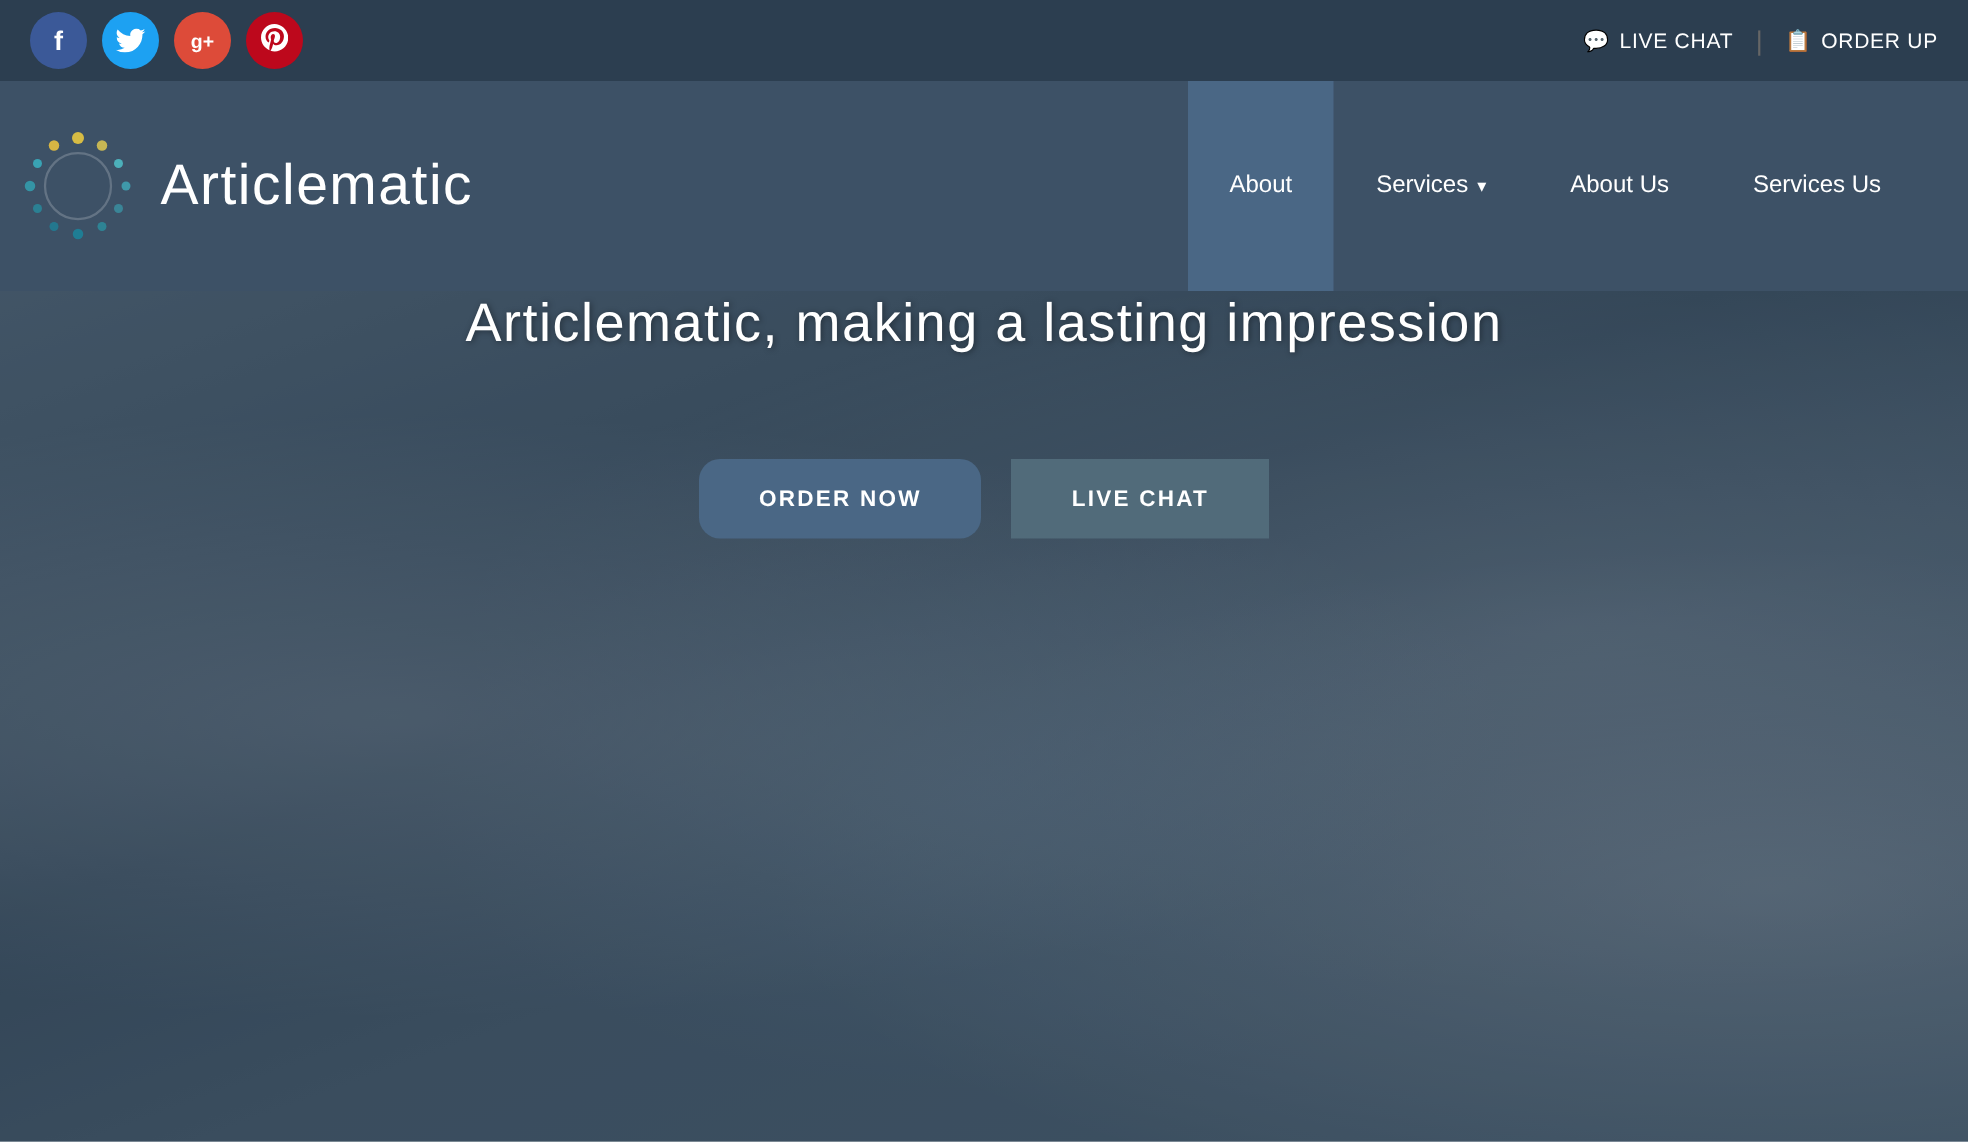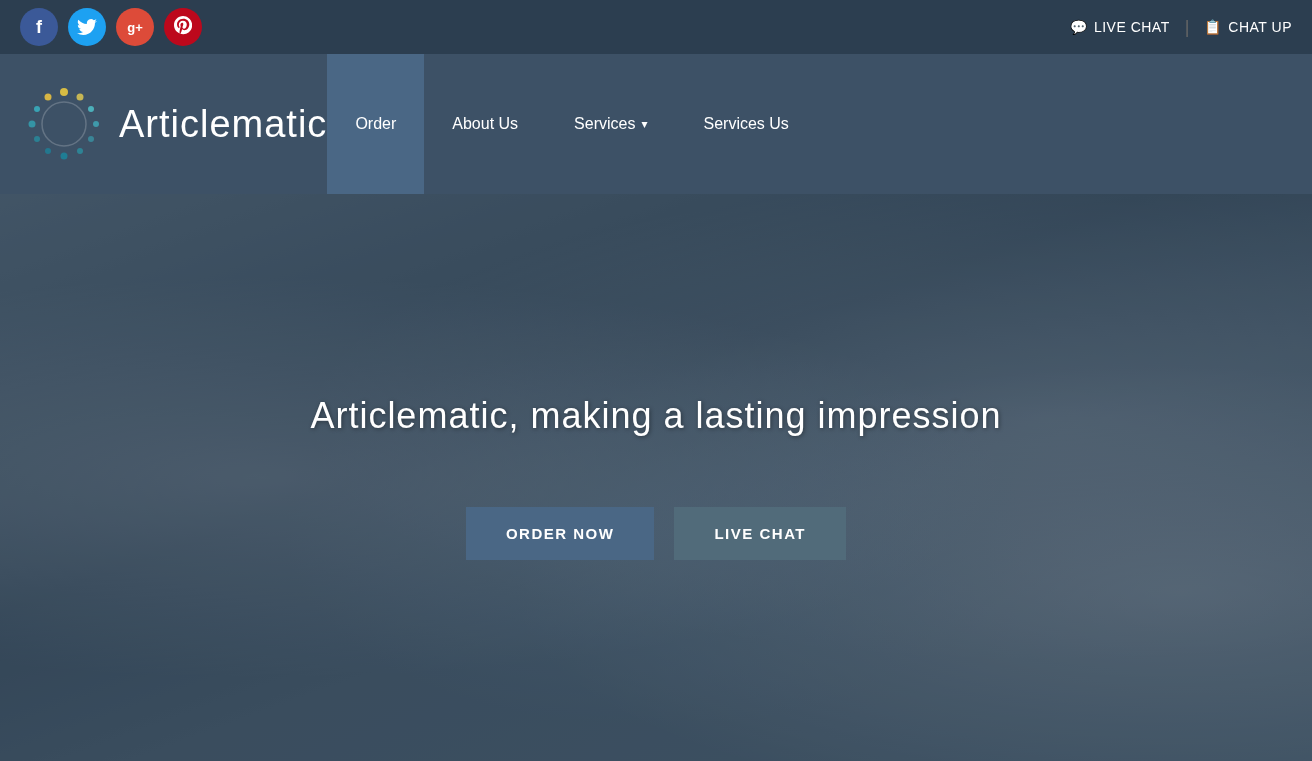--- a/index.html
+++ b/index.html
@@ -58,22 +58,22 @@
       font-size: 14px;
       letter-spacing: 0.5px;
     }
 
     
     .header {
       background: #3d5166;
       height: 140px;
       display: flex;
       align-items: center;
-      justify-content: flex-start;
-      padding: 0 30px 0 24px;
+      justify-content: space-between;
+      padding: 0 30px 0 12px;
     }
     .logo-area {
       display: flex;
       align-items: center;
       gap: 15px;
     }
     .logo-icon {
       width: 80px;
       height: 80px;
     }
@@ -108,21 +108,21 @@
       font-size: 12px;
     }
 
     
     .hero {
       position: relative;
       height: 567px;
       background: #4a6070;
       display: flex;
       align-items: center;
-      justify-content: center;
+      justify-content: flex-start;
       flex-direction: column;
       overflow: hidden;
     }
     
     .hero-photo-sim {
       position: absolute;
       inset: 0;
       background:
         radial-gradient(ellipse at 20% 50%, rgba(180,190,200,0.4) 0%, transparent 50%),
         radial-gradient(ellipse at 50% 60%, rgba(100,130,150,0.5) 0%, transparent 40%),
@@ -159,20 +159,21 @@
       font-size: 15px;
       font-weight: 600;
       letter-spacing: 1.5px;
       border: none;
       cursor: pointer;
       color: white;
       text-transform: uppercase;
     }
     .hero-btn.order {
       background: #4a6785;
+      border-radius: 14px;
     }
     .hero-btn.chat {
       background: #516b7a;
     }
   </style>
 </head>
 <body>
 
 <div class="top-bar">
   <div class="social-icons">
@@ -191,21 +192,21 @@
     </a>
   </div>
   <div class="top-bar-right">
     <a class="top-bar-link" href="#">
       <span>💬</span>
       <span>LIVE CHAT</span>
     </a>
     <span class="divider">|</span>
     <a class="top-bar-link" href="#">
       <span>📋</span>
-      <span>CHAT UP</span>
+      <span>ORDER UP</span>
     </a>
   </div>
 </div>
 
 <div class="header">
   <div class="logo-area">
 
     <svg class="logo-icon" viewBox="0 0 80 80" xmlns="http://www.w3.org/2000/svg">
 
       <circle cx="40" cy="8" r="4" fill="#e8c840" opacity="0.9"></circle>
@@ -221,28 +222,28 @@
       <circle cx="13" cy="25" r="3" fill="#38b8c8" opacity="0.8"></circle>
       <circle cx="24" cy="13" r="3.5" fill="#e8c040" opacity="0.9"></circle>
 
       <circle cx="40" cy="40" r="22" fill="none" stroke="rgba(255,255,255,0.2)" stroke-width="1.5"></circle>
     </svg>
     <span class="logo-text">Articlematic</span>
   </div>
 
   <nav class="nav">
     <a class="nav-item active" href="#">
-      <span>Order</span>
-    </a>
-    <a class="nav-item" href="#">
-      <span>About Us</span>
+      <span>About</span>
     </a>
     <a class="nav-item" href="#">
       <span>Services</span>
       <span class="dropdown-arrow">▾</span>
+    </a>
+    <a class="nav-item" href="#">
+      <span>About Us</span>
     </a>
     <a class="nav-item" href="#">
       <span>Services Us</span>
     </a>
   </nav>
 </div>
 
 <div class="hero">
   <div class="hero-photo-sim"></div>
   <div class="hero-overlay"></div>

